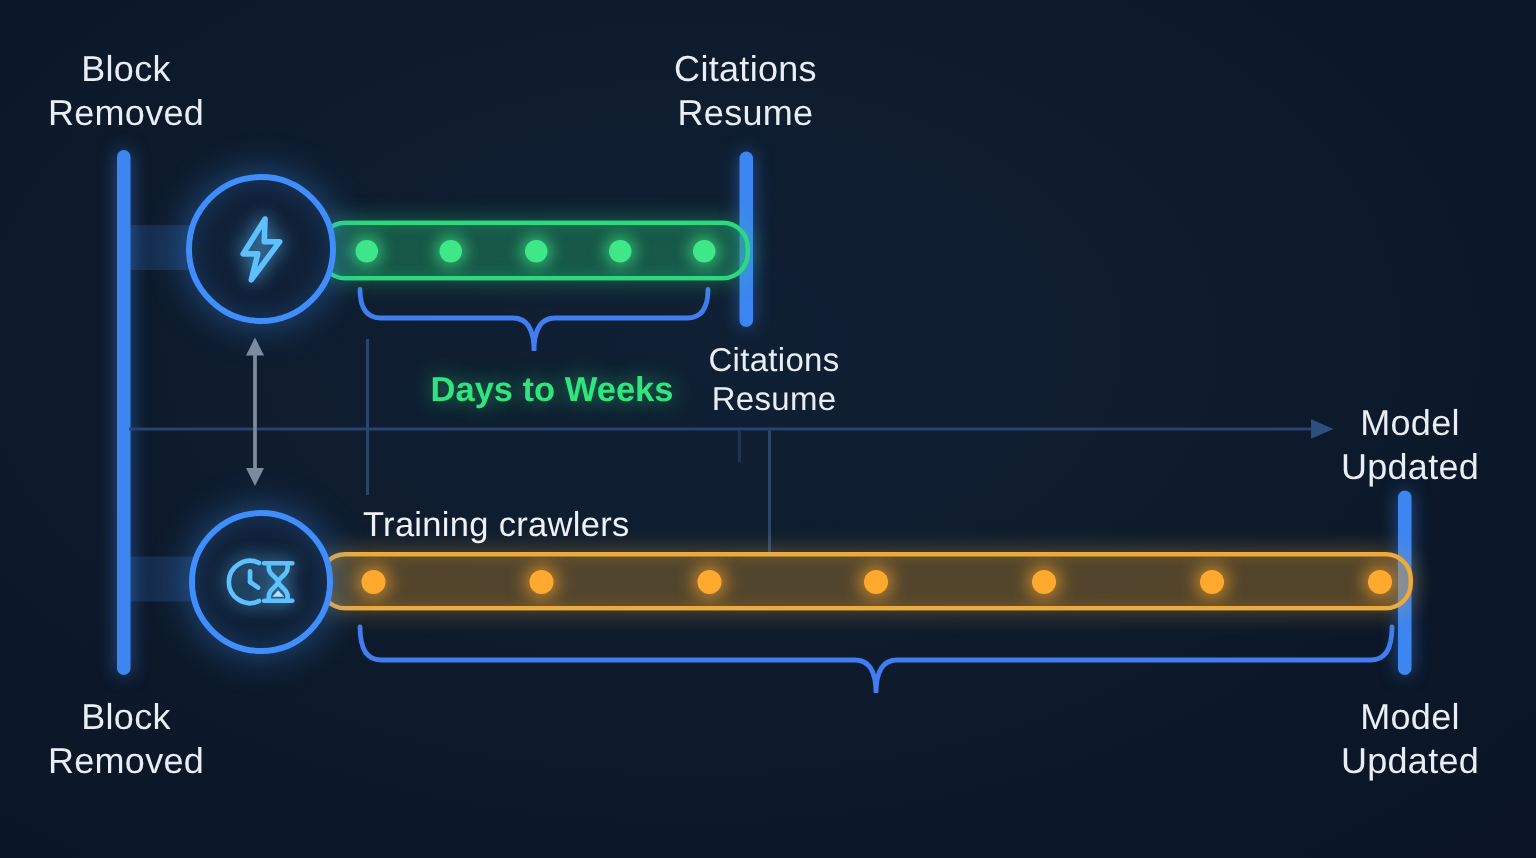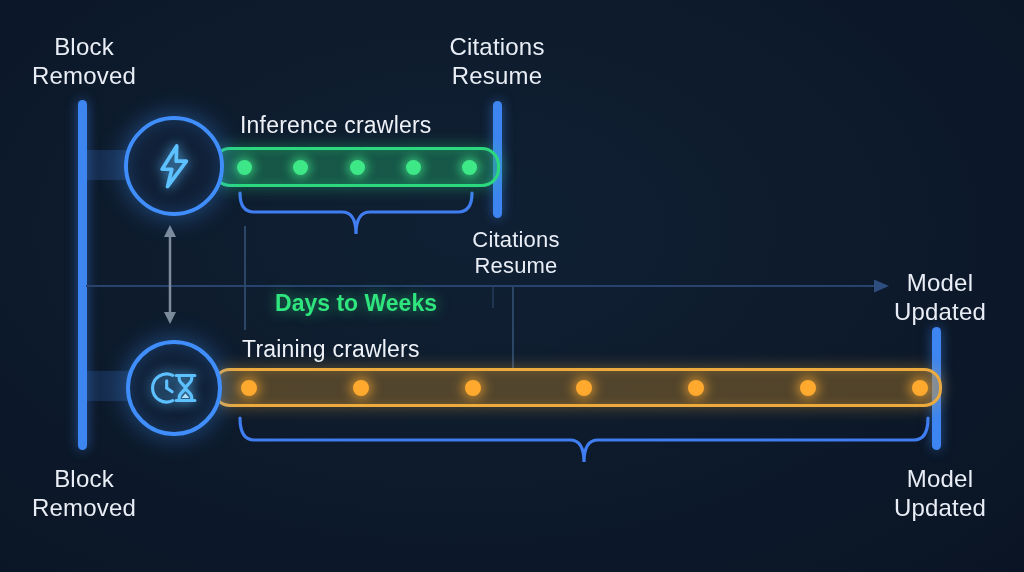--- a/index.html
+++ b/index.html
@@ -103,27 +103,26 @@
         <span class="dot"></span>
       </div>
   </div>
 
   <div class="abs icon-circle" style="left:124px;top:116px;width:92px;height:92px;">
     <svg width="52" height="52" viewBox="0 0 48 48" class="glow-blue">
       <path d="M26.5 5.5 L13 27 h9 l-4 16 L35.5 19.5 h-9.5 z" fill="none" stroke="#5ec1ff" stroke-width="3.4" stroke-linejoin="round" stroke-linecap="round"></path>
     </svg>
   </div>
 
-  <div class="abs row-label" style="left:240px;top:112px;">Inference crawlers</div>
 
   <div class="abs marker-bar" style="left:493px;top:101px;height:117px;"></div>
   <div class="abs caption" style="left:417px;top:32px;width:160px;">Citations Resume</div>
   <div class="abs caption small" style="left:441px;top:227px;width:150px;">Citations Resume</div>
 
-  <div class="abs duration green" style="left:256px;top:246px;width:200px;margin-top:44px;">Days to Weeks</div>
+  <div class="abs duration green" style="left:268px;top:246px;width:200px;">Days to Weeks</div>
 
   <div class="abs timeline-bar orange" style="left:212px;top:368px;width:724px;height:33px;">
     <div class="dots orange-dots">
         <span class="dot"></span>
         <span class="dot"></span>
         <span class="dot"></span>
         <span class="dot"></span>
         <span class="dot"></span>
         <span class="dot"></span>
         <span class="dot"></span>

